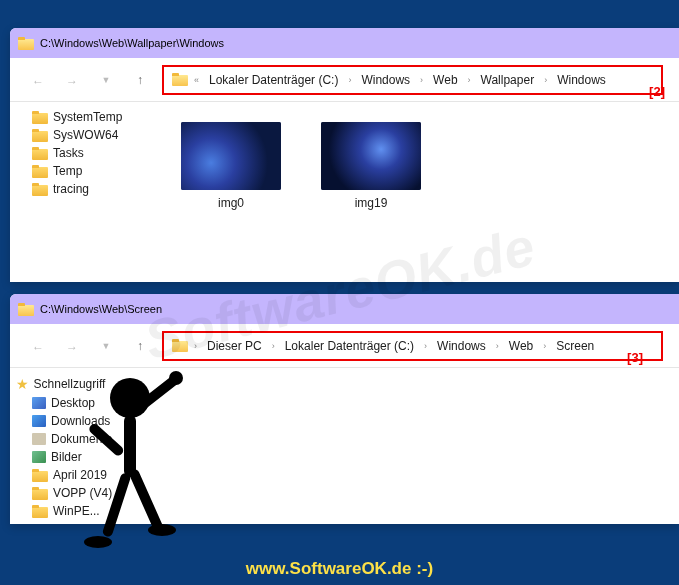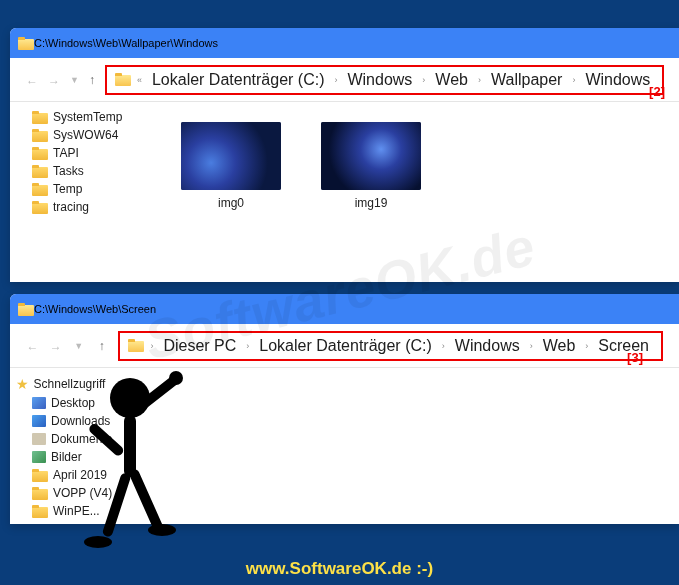--- a/index.html
+++ b/index.html
@@ -22,22 +22,22 @@
     box-shadow: 0 3px 10px rgba(0,0,0,0.2);
     overflow: hidden;
   }
   .window1 { top: 28px; height: 254px; }
   .window2 { top: 294px; height: 230px; }
   .titlebar {
     height: 30px;
     display: flex;
     align-items: center;
     padding: 0 8px;
-    background: #3b82f6;
-    gap: 0;
+    background: #c4b5fd;
+    gap: 6px;
     font-size: 11px;
     color: #000;
   }
   .toolbar {
     height: 44px;
     display: flex;
     align-items: center;
     padding: 0 16px;
     border-bottom: 1px solid #e5e5e5;
     gap: 10px;
@@ -58,21 +58,21 @@
     border: 2px solid #e00;
     padding: 0 8px;
     gap: 4px;
     background: #fff;
   }
   .crumb {
     display: flex; align-items: center;
     gap: 4px;
     padding: 2px 4px;
     white-space: nowrap;
-    font-size: 16px;
+    font-size: 12px;
     cursor: pointer;
   }
   .chev { color: #888; font-size: 9px; padding: 0 2px; }
   .content {
     display: flex;
     height: calc(100% - 74px);
   }
   .nav-tree {
     width: 156px;
     padding: 6px 2px;
@@ -197,24 +197,20 @@
   </div>
   <div class="content">
     <div class="nav-tree">
       <div class="tree-item">
           <span class="folder-icon"></span>
           <span>SystemTemp</span>
         </div>
       <div class="tree-item">
           <span class="folder-icon"></span>
           <span>SysWOW64</span>
-        </div>
-      <div class="tree-item">
-          <span class="folder-icon"></span>
-          <span>TAPI</span>
         </div>
       <div class="tree-item">
           <span class="folder-icon"></span>
           <span>Tasks</span>
         </div>
       <div class="tree-item">
           <span class="folder-icon"></span>
           <span>Temp</span>
         </div>
       <div class="tree-item">

